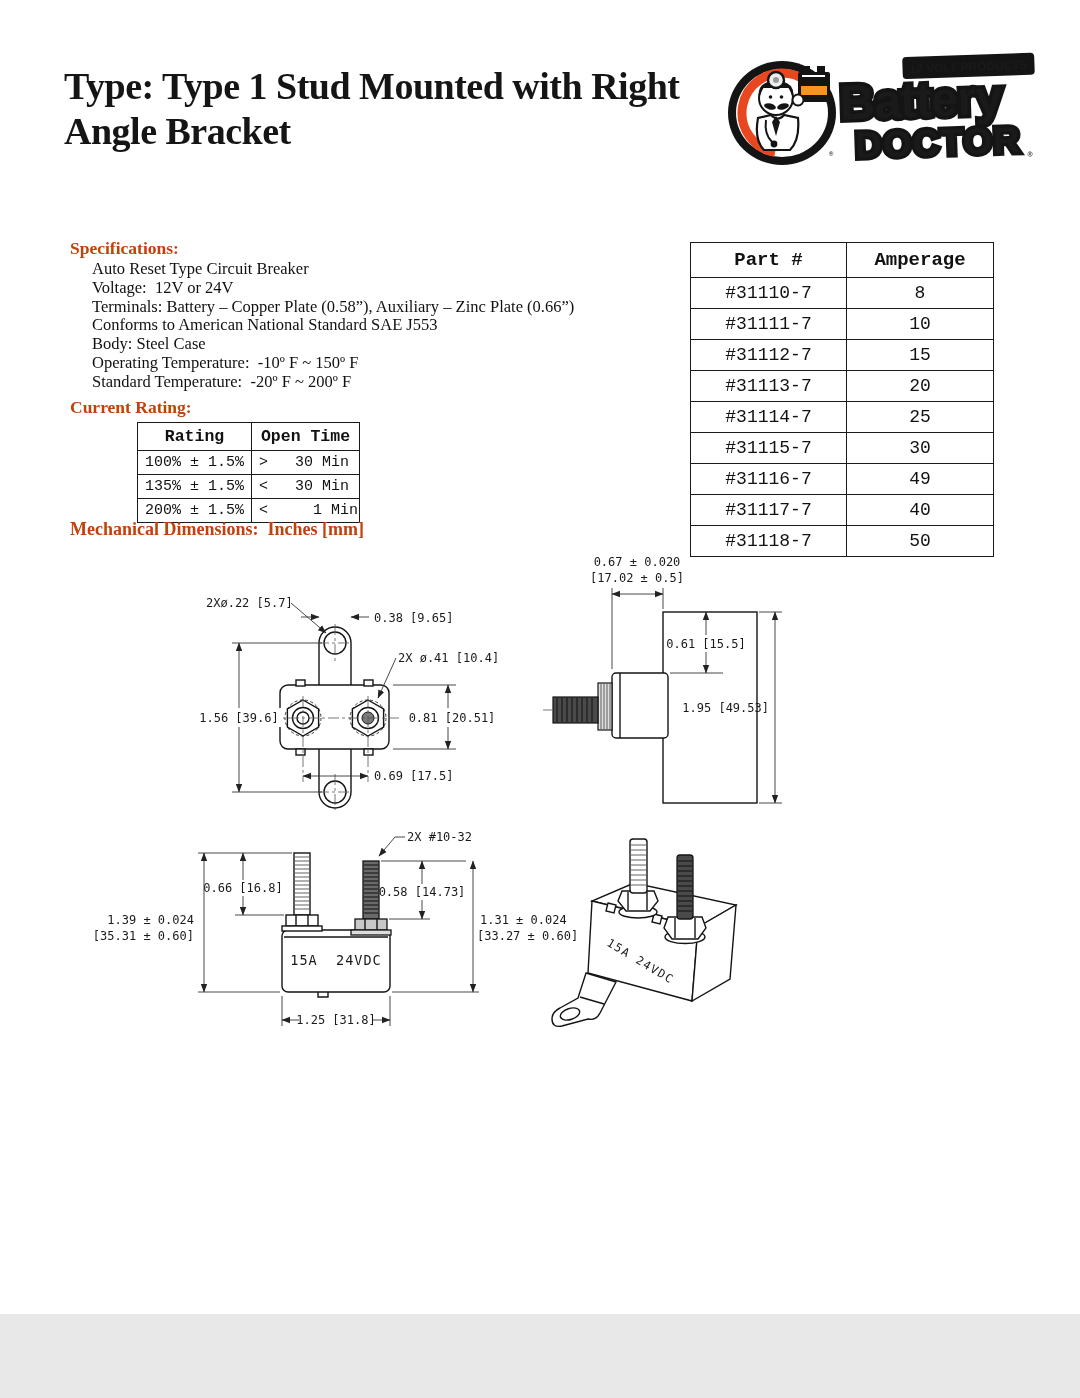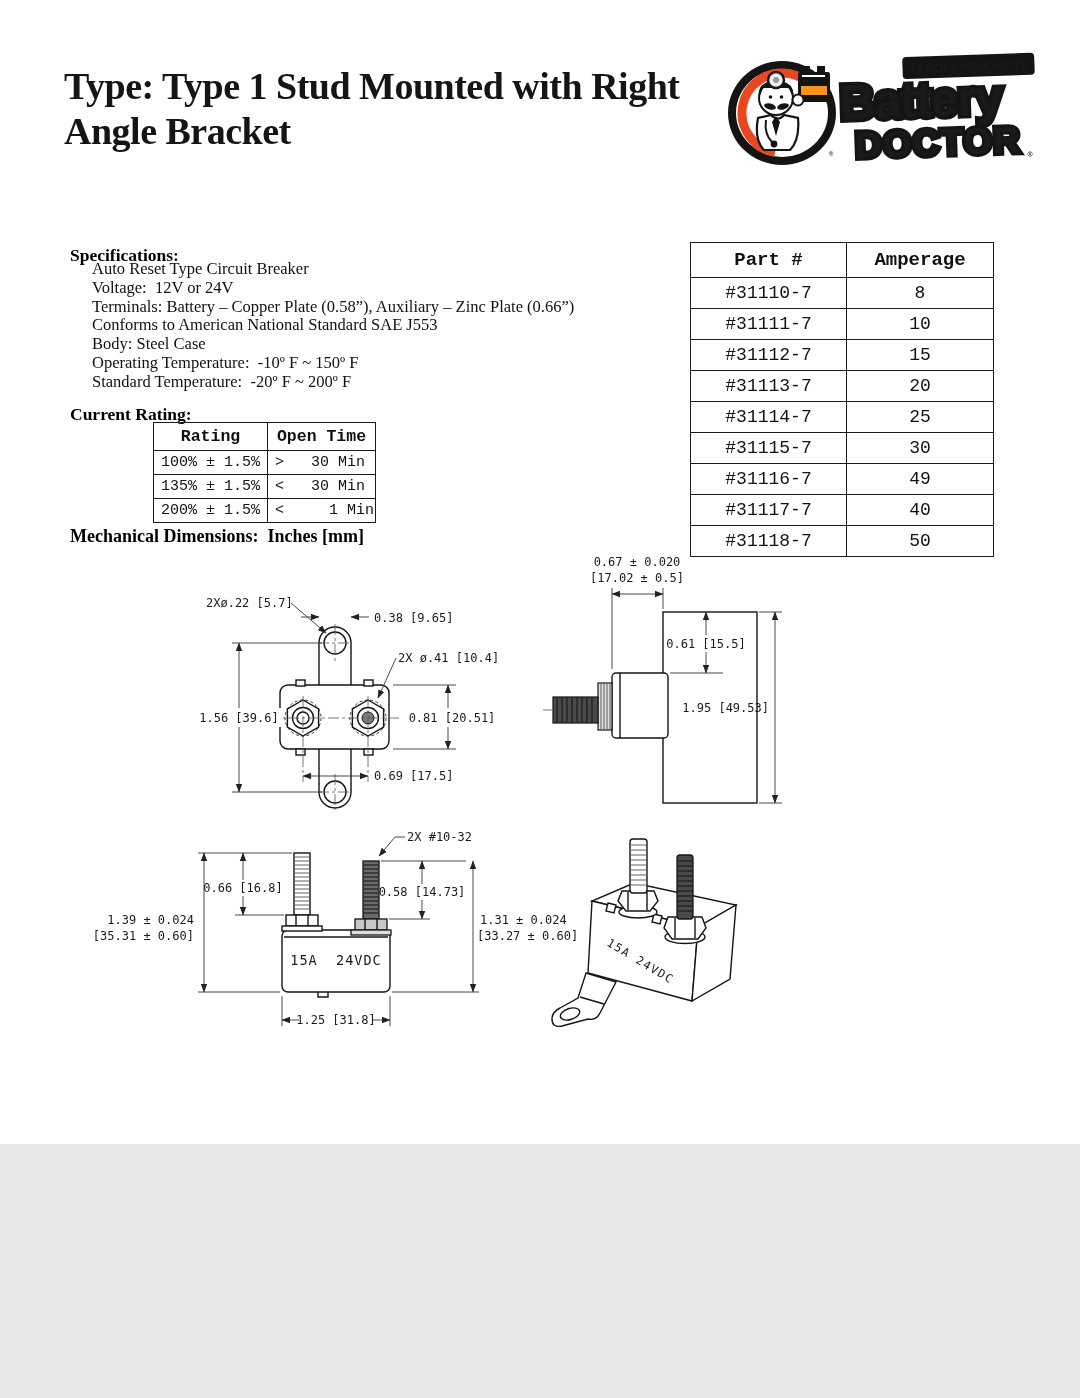--- a/index.html
+++ b/index.html
@@ -1,41 +1,41 @@
 <!DOCTYPE html>
 <html><head>
 <meta charset="utf-8">
 <style>
   html,body { margin:0; padding:0; background:#e8e8e8; }
   .page {
-    position:relative; width:1080px; height:1144px; margin:0 auto;
+    position:relative; width:1080px; height:1314px; margin:0 auto;
     background:#ffffff; overflow:hidden;
     font-family:"Liberation Serif", serif; color:#111;
   }
   .abs { position:absolute; }
   .pre { white-space:pre; }
 
   .doc-title {
     left:64px; top:64px; width:680px;
     font-size:38px; font-weight:bold; line-height:45px; letter-spacing:-0.5px;
     color:#151515;
   }
 
   .spec-heading, .rating-heading, .mech-heading {
-    font-weight:bold; font-size:17.5px; color:#000000;margin-top:7px;
+    font-weight:bold; font-size:17.5px; color:#c2410c;
   }
   .spec-heading { left:70px; top:238px; }
   .spec-lines { left:92px; top:260px; font-size:16.5px; line-height:18.8px; }
   .rating-heading { left:70px; top:397px; }
   .mech-heading { left:70px; top:519px; font-size:18px; }
 
   table { border-collapse:collapse; }
   td, th { border:1px solid #1a1a1a; font-weight:normal;font-family:Liberation Mono, monospace; }
 
-  .rating-table { left:137px; top:422px;margin-left:16px; }
+  .rating-table { left:137px; top:422px; }
   .rating-table th { width:111px; height:25px; font-size:16.5px; font-weight:bold; text-align:center; }
   .rating-table th + th { width:103px; }
   .rating-table td { height:21px; font-size:15px; text-align:center; }
   .rating-table td.open-time { text-align:left; padding-left:7px; }
 
   .parts-table { left:690px; top:242px; border:1.5px solid #1a1a1a; }
   .parts-table th { width:153px; height:32px; font-size:19px; font-weight:bold; text-align:center; }
   .parts-table th + th { width:144px; }
   .parts-table td { height:28px; font-size:18px; text-align:center; }
 

